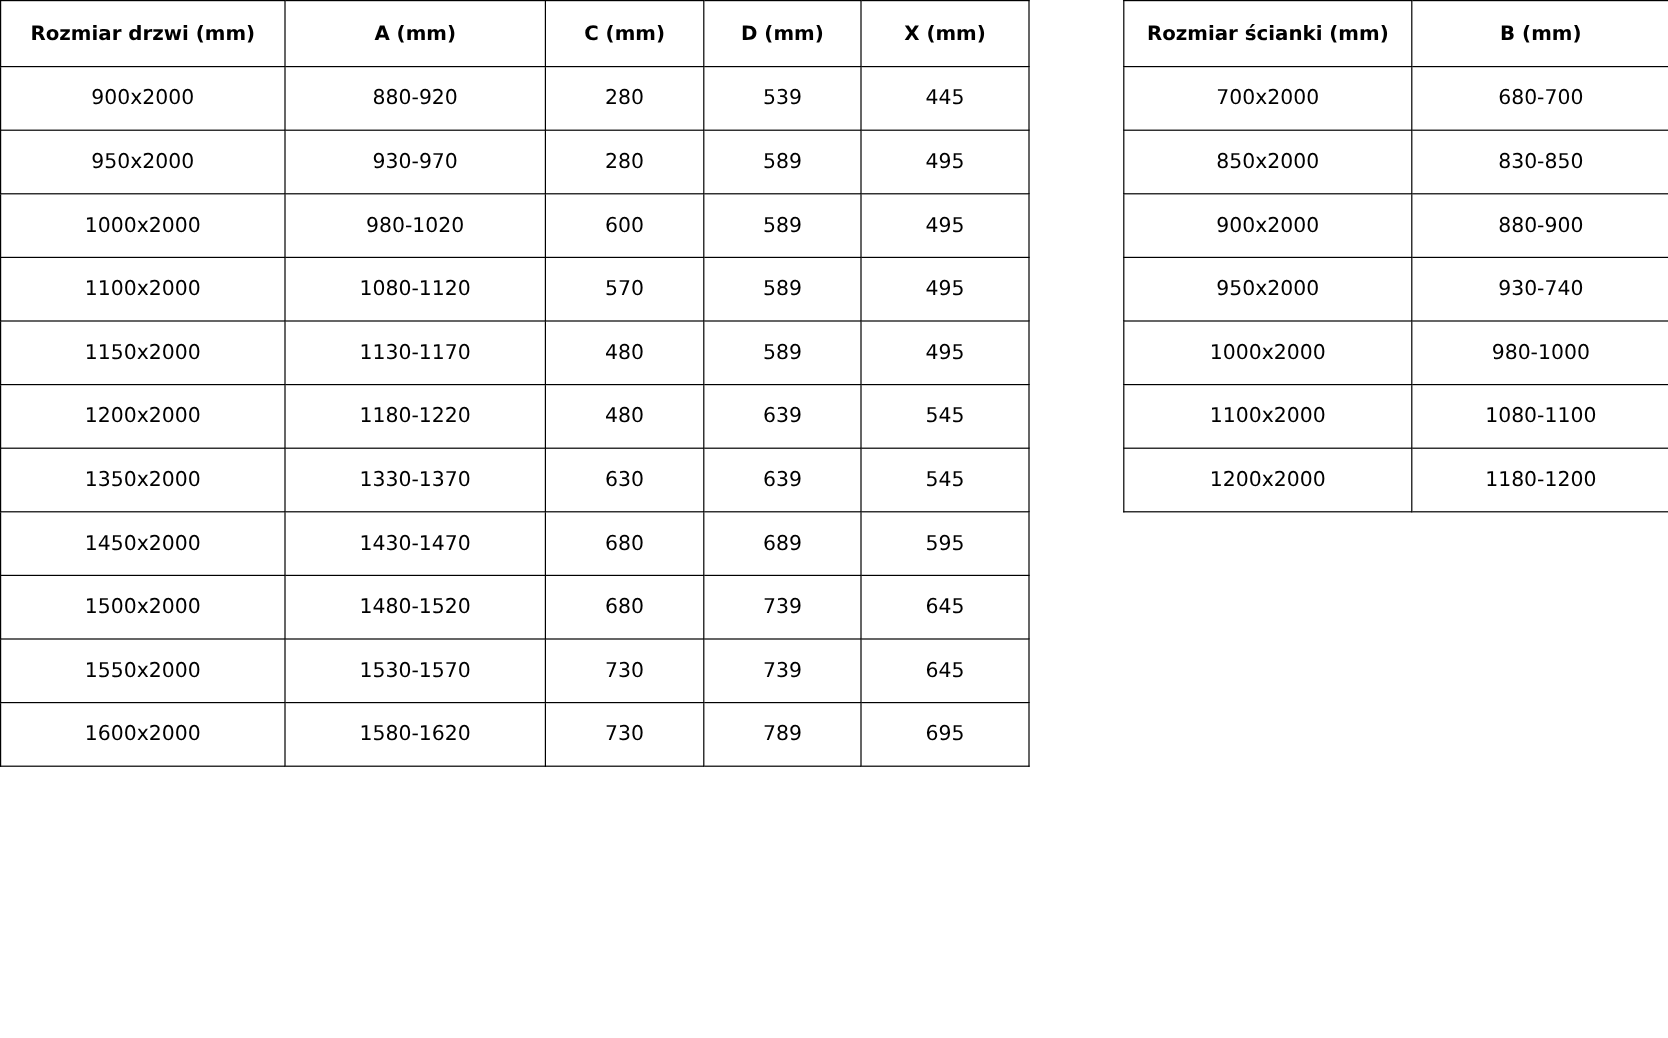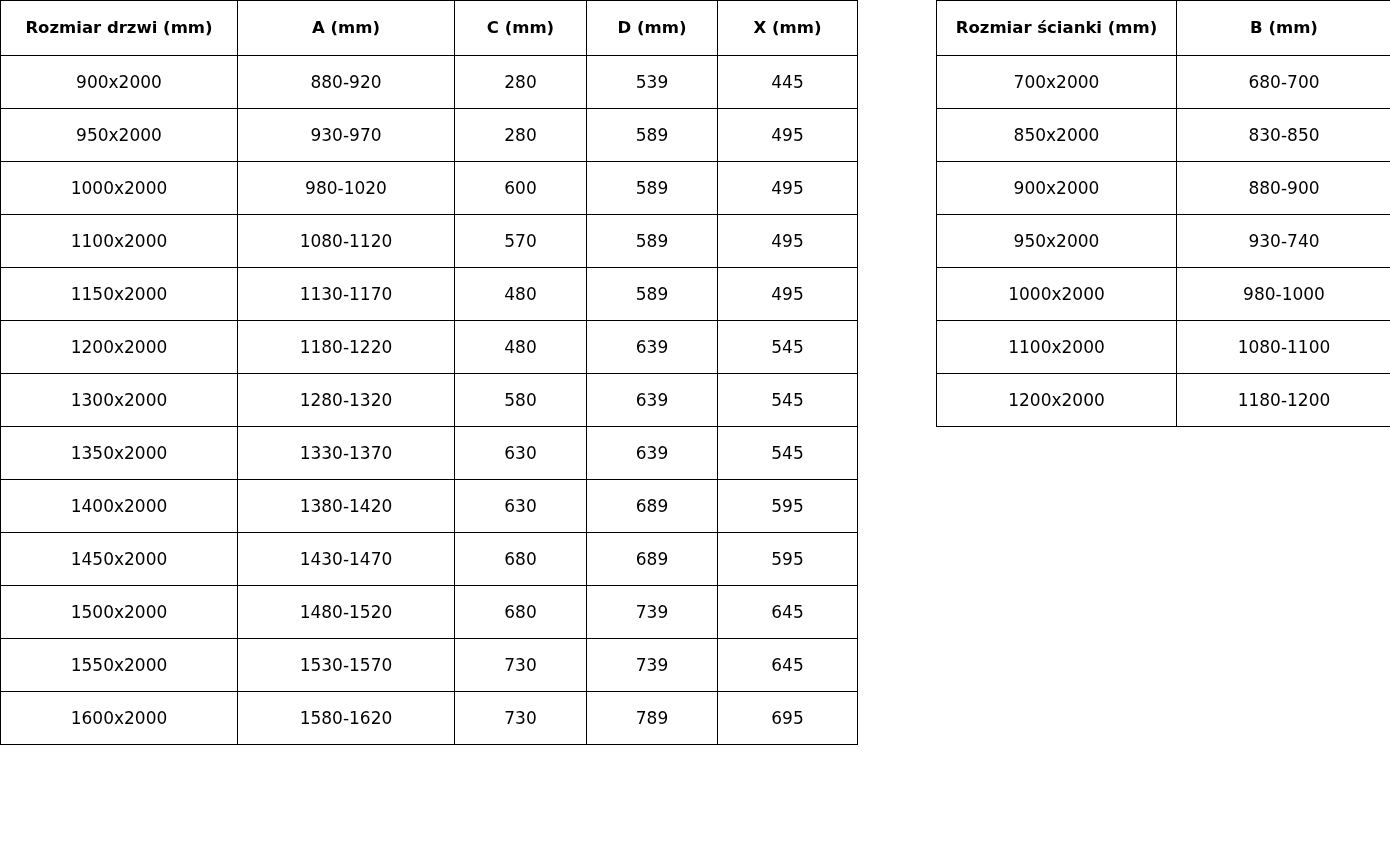--- a/index.html
+++ b/index.html
@@ -125,39 +125,25 @@
         <td class="cell">495</td>
       </tr>
       <tr>
         <td class="cell">1200x2000</td>
         <td class="cell">1180-1220</td>
         <td class="cell">480</td>
         <td class="cell">639</td>
         <td class="cell">545</td>
       </tr>
       <tr>
-        <td class="cell">1300x2000</td>
-        <td class="cell">1280-1320</td>
-        <td class="cell">580</td>
-        <td class="cell">639</td>
-        <td class="cell">545</td>
-      </tr>
-      <tr>
         <td class="cell">1350x2000</td>
         <td class="cell">1330-1370</td>
         <td class="cell">630</td>
         <td class="cell">639</td>
         <td class="cell">545</td>
-      </tr>
-      <tr>
-        <td class="cell">1400x2000</td>
-        <td class="cell">1380-1420</td>
-        <td class="cell">630</td>
-        <td class="cell">689</td>
-        <td class="cell">595</td>
       </tr>
       <tr>
         <td class="cell">1450x2000</td>
         <td class="cell">1430-1470</td>
         <td class="cell">680</td>
         <td class="cell">689</td>
         <td class="cell">595</td>
       </tr>
       <tr>
         <td class="cell">1500x2000</td>

